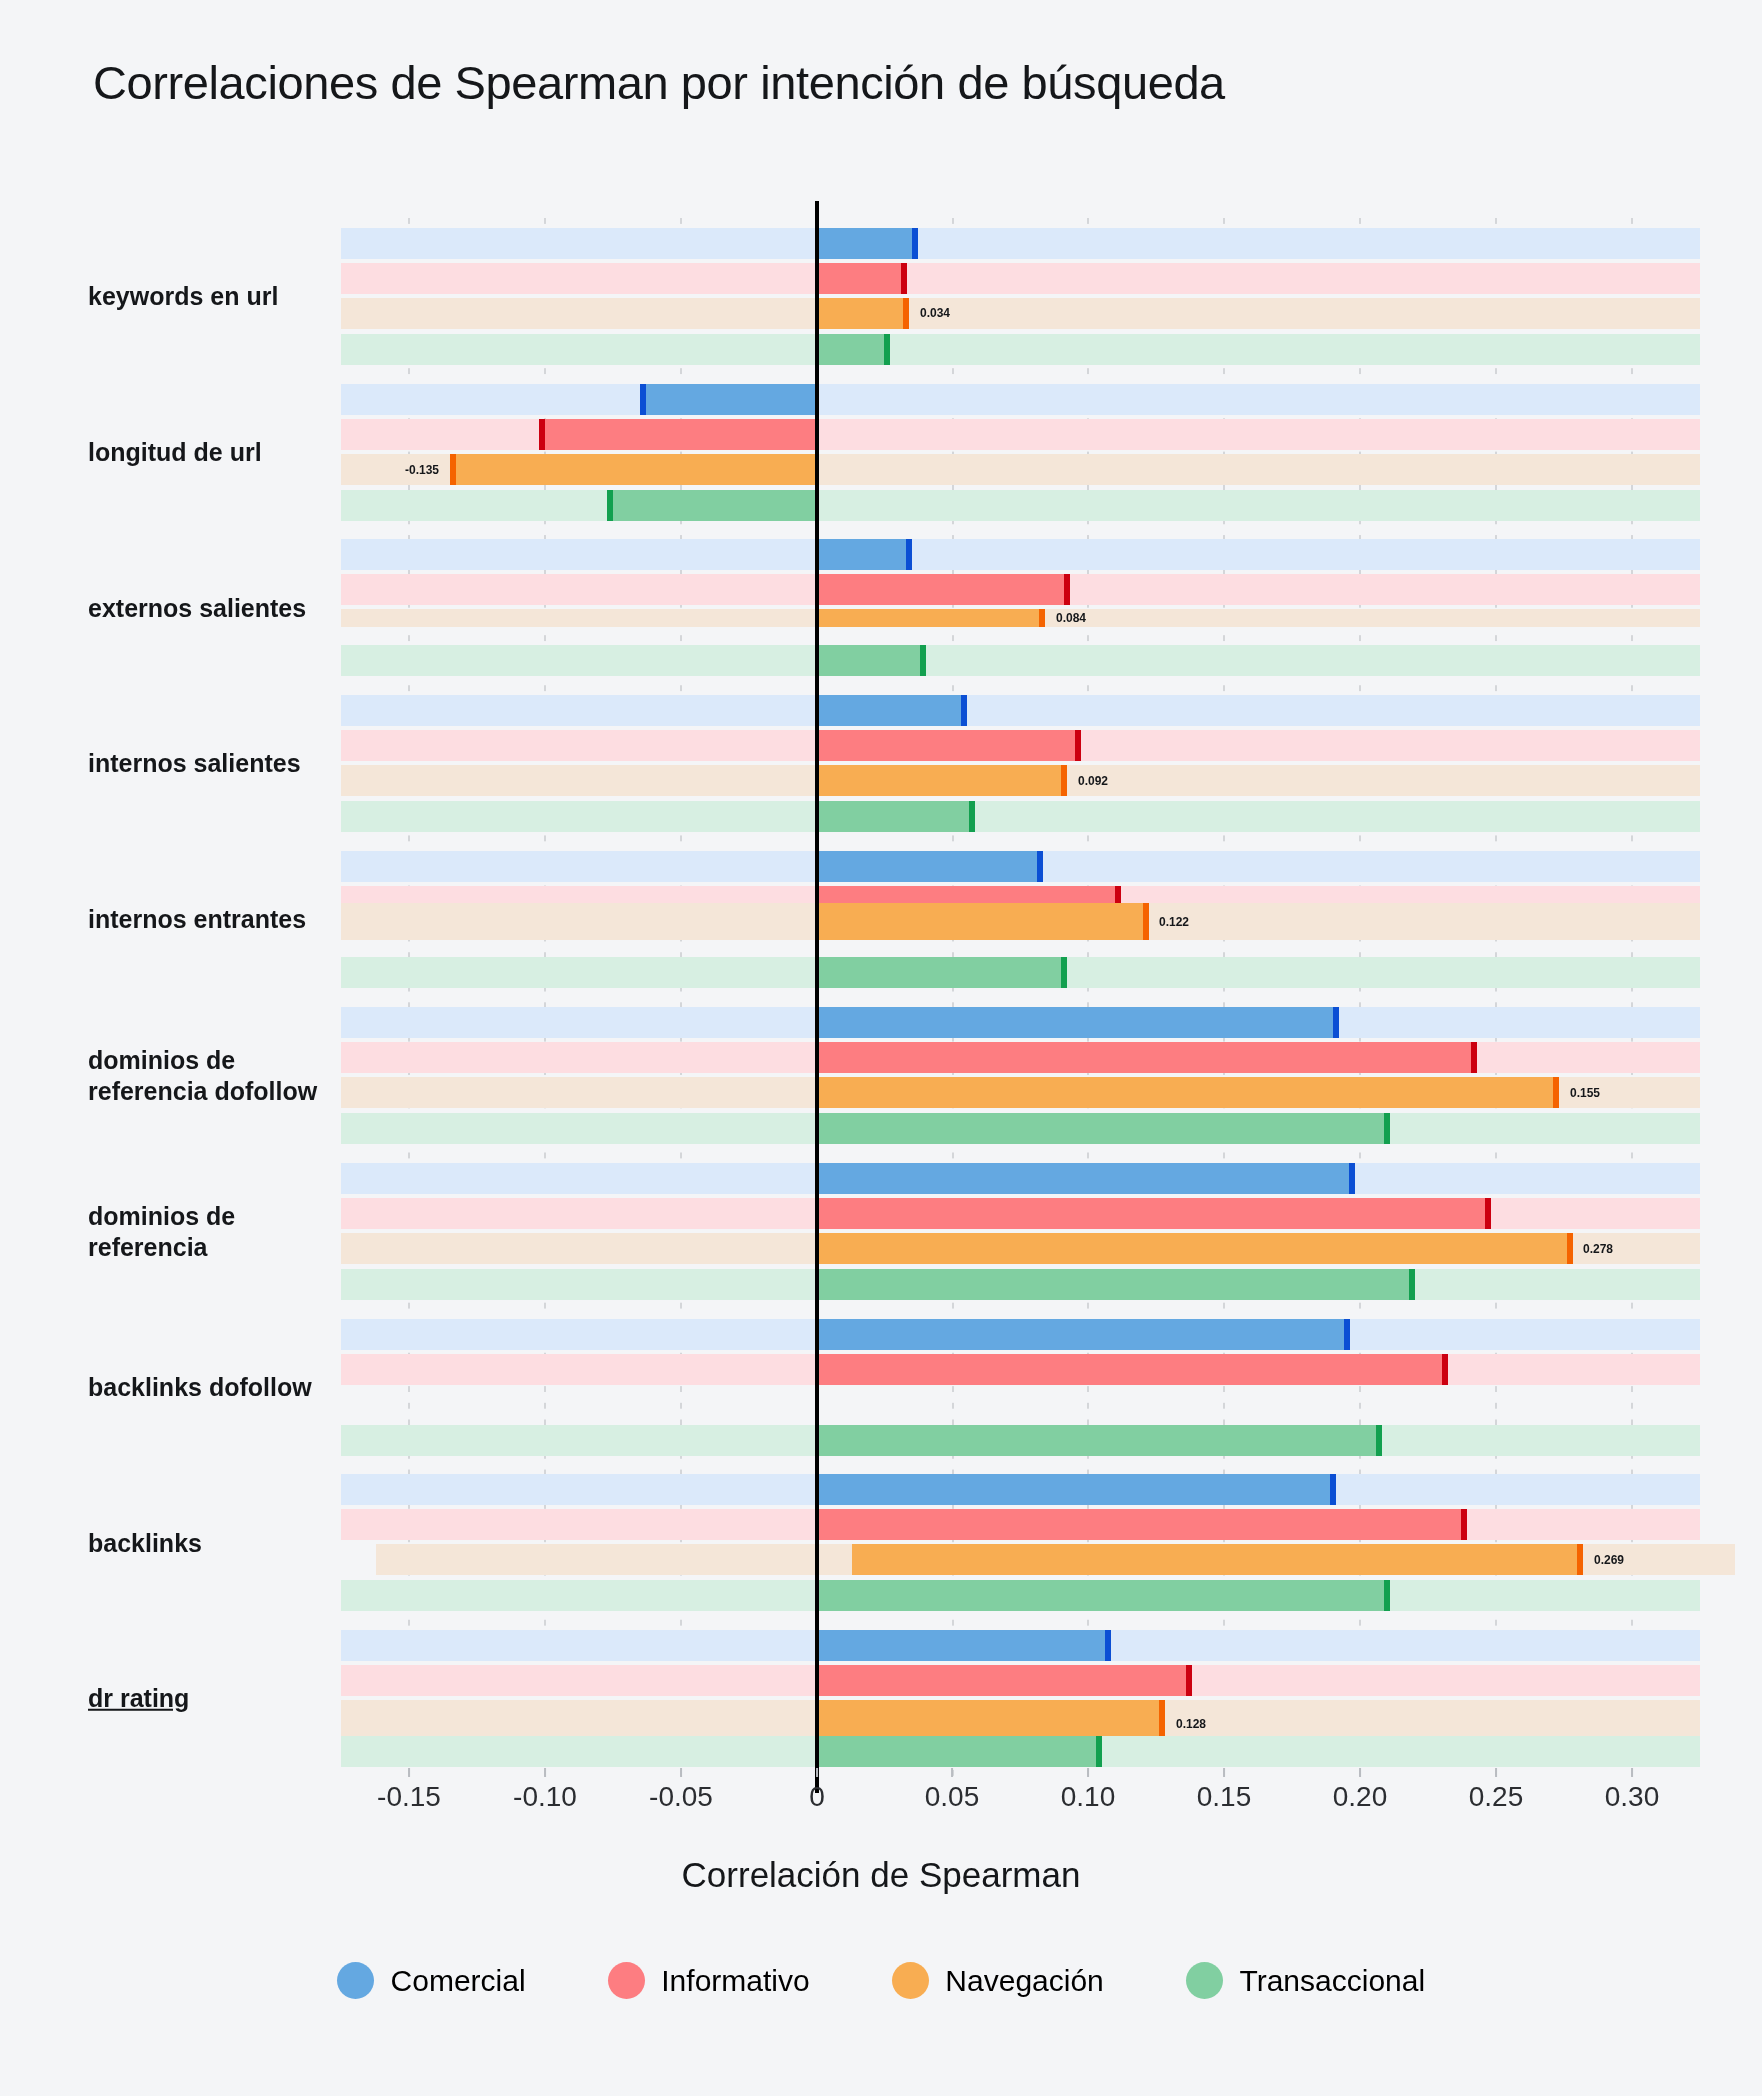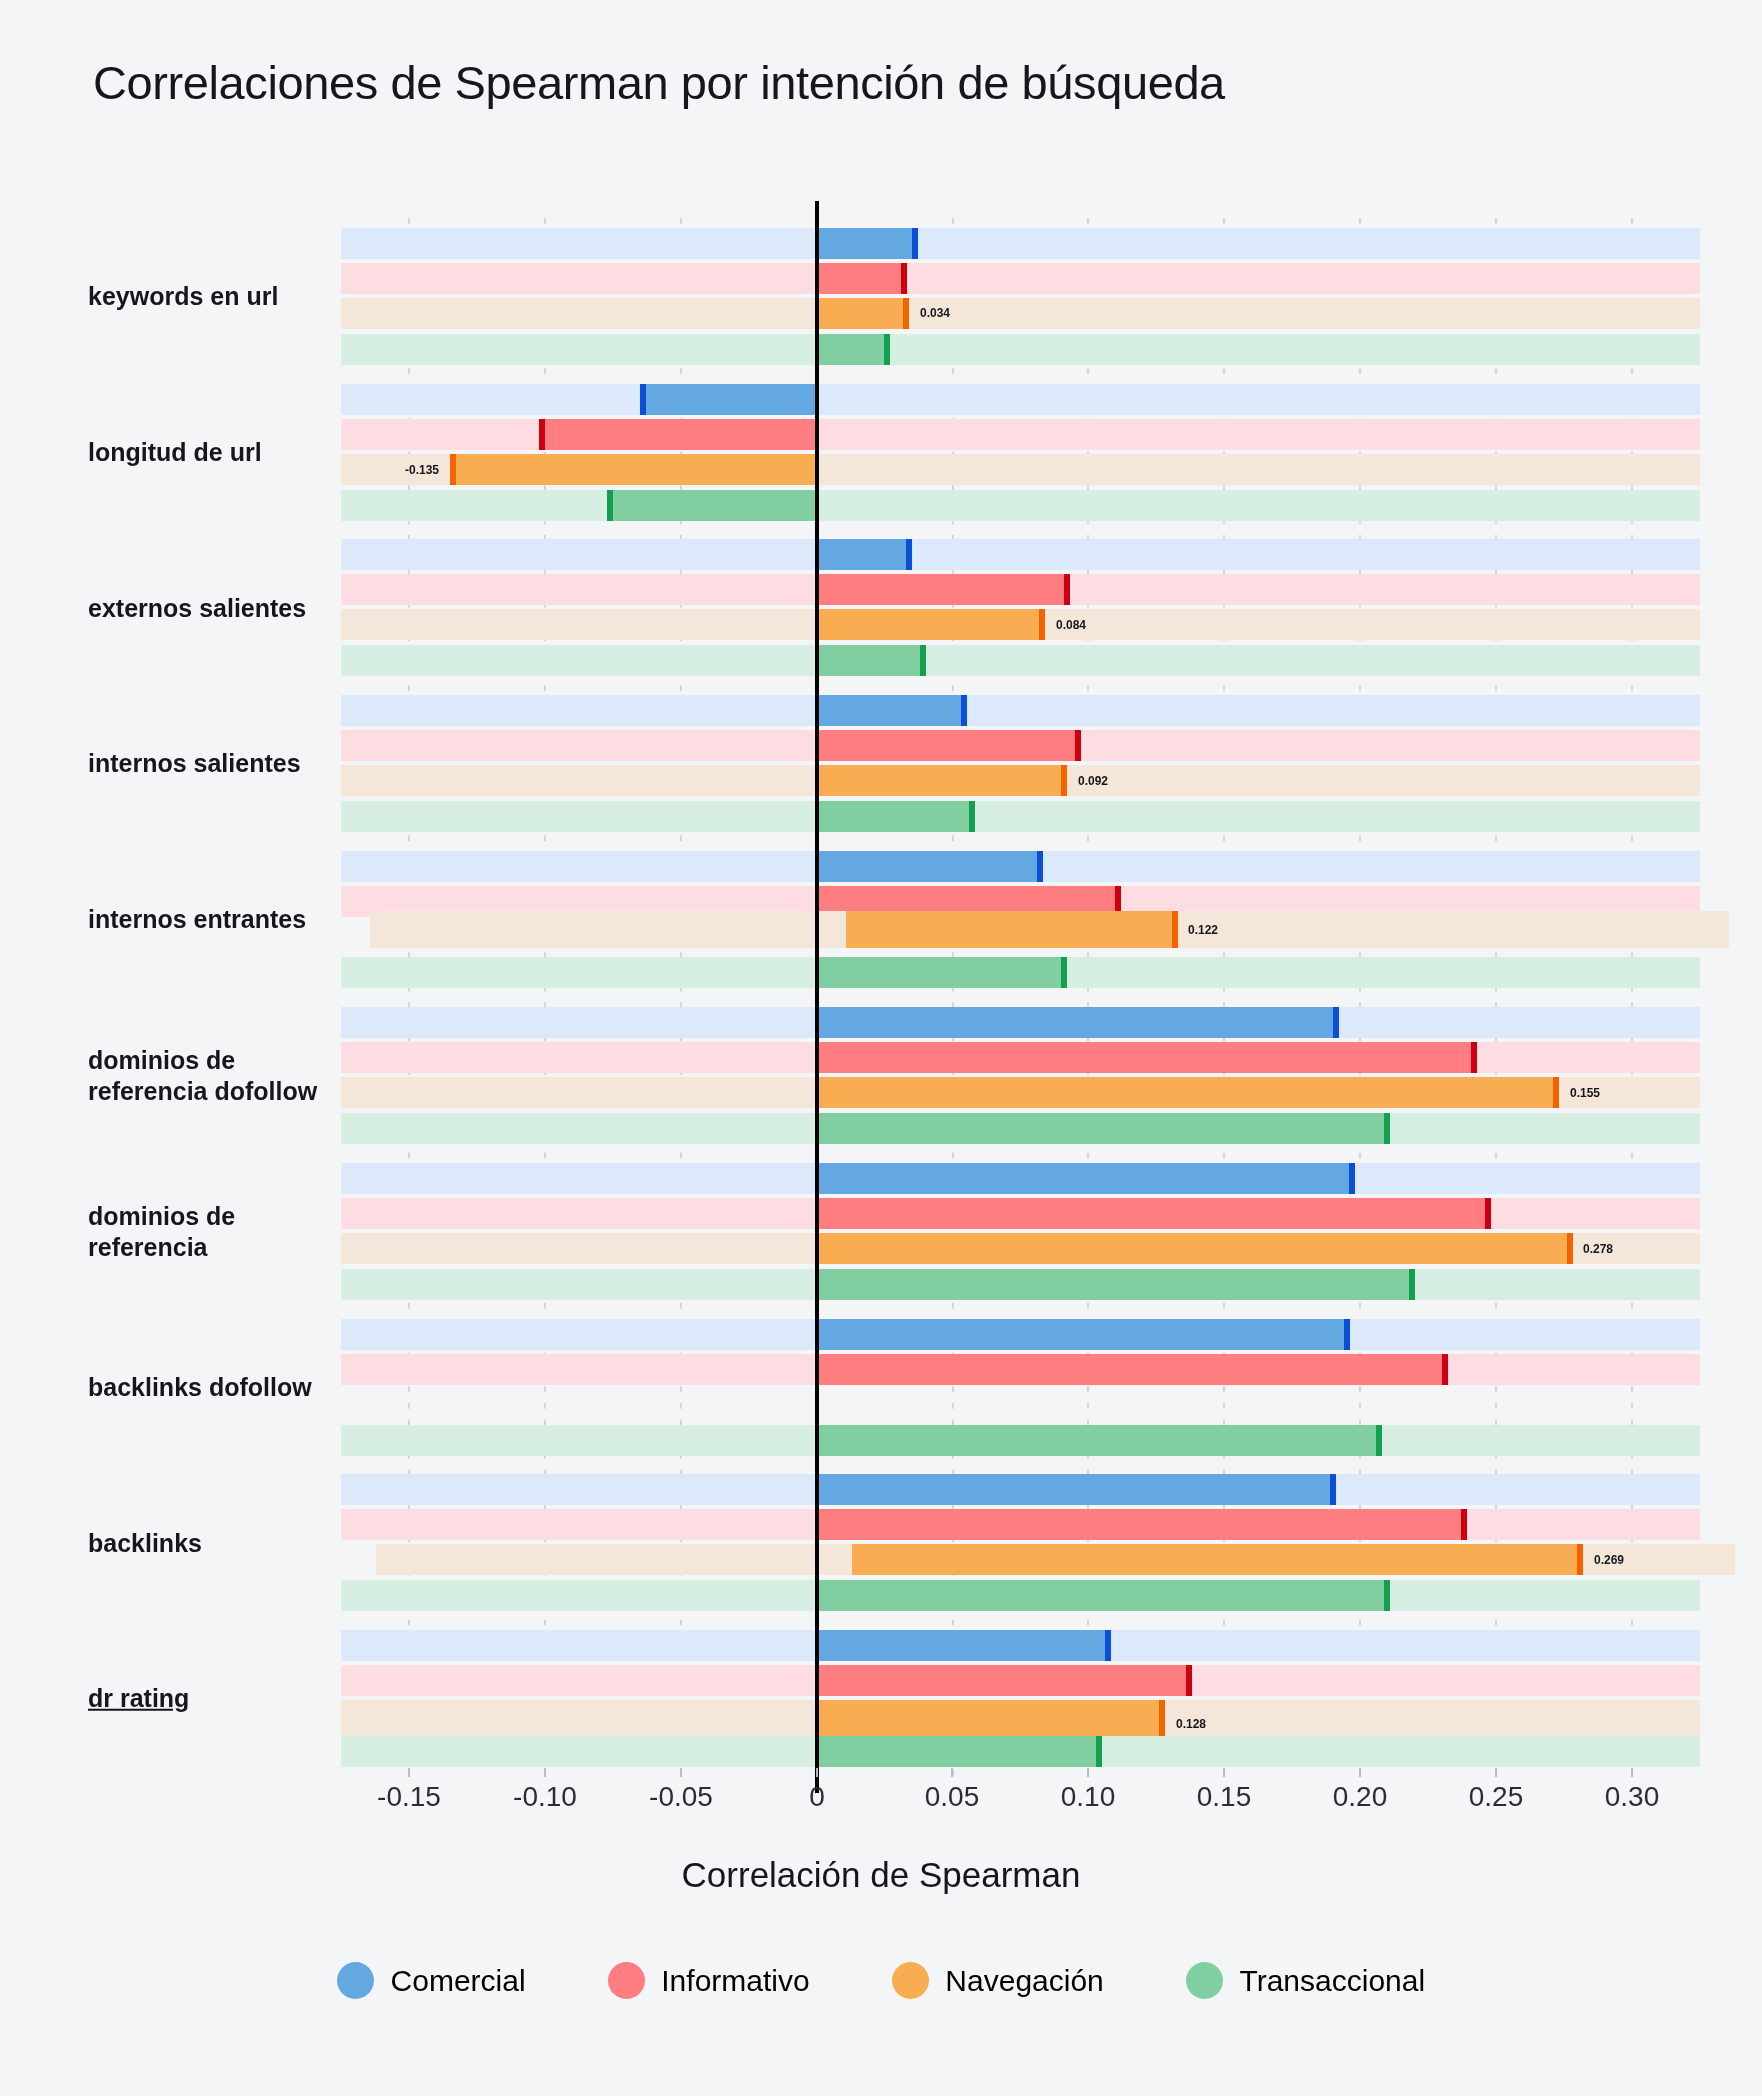--- a/index.html
+++ b/index.html
@@ -188,21 +188,21 @@
           <div class="lane" style="top: 0px; height: 31px;">
             <div class="lane-bg" style="background: rgb(219, 233, 250);"></div>
             <div class="bar" title="Comercial — externos salientes: 0.035" style="left: 476px; width: 95px; background: rgb(100, 168, 225);"></div>
             <div class="bar-cap" style="background: rgb(11, 79, 212); left: 565px;"></div>
           </div>
           <div class="lane" style="top: 35px; height: 31px;">
             <div class="lane-bg" style="background: rgb(253, 221, 225);"></div>
             <div class="bar" title="Informativo — externos salientes: 0.093" style="left: 476px; width: 253px; background: rgb(253, 125, 129);"></div>
             <div class="bar-cap" style="background: rgb(204, 0, 16); left: 723px;"></div>
           </div>
-          <div class="lane" style="top: 70px; height: 31px; text-decoration: underline;">
+          <div class="lane" style="top: 70px; height: 18px; text-decoration: underline;">
             <div class="lane-bg" style="background: rgb(244, 230, 216);"></div>
             <div class="bar" title="Navegación — externos salientes: 0.084" style="left: 476px; width: 228px; background: rgb(248, 173, 82);"></div>
             <div class="bar-cap" style="background: rgb(245, 99, 0); left: 698px;"></div>
             <div class="bar-label" style="left: 715px;">0.084</div>
           </div>
           <div class="lane" style="top: 106px; height: 31px;">
             <div class="lane-bg" style="background: rgb(215, 239, 226);"></div>
             <div class="bar" title="Transaccional — externos salientes: 0.04" style="left: 476px; width: 109px; background: rgb(129, 207, 161);"></div>
             <div class="bar-cap" style="background: rgb(18, 160, 79); left: 579px;"></div>
           </div>
@@ -234,21 +234,21 @@
           <div class="lane" style="top: 0px; height: 31px;">
             <div class="lane-bg" style="background: rgb(219, 233, 250);"></div>
             <div class="bar" title="Comercial — internos entrantes: 0.083" style="left: 476px; width: 226px; background: rgb(100, 168, 225);"></div>
             <div class="bar-cap" style="background: rgb(11, 79, 212); left: 696px;"></div>
           </div>
           <div class="lane" style="top: 35px; height: 31px;">
             <div class="lane-bg" style="background: rgb(253, 221, 225);"></div>
             <div class="bar" title="Informativo — internos entrantes: 0.112" style="left: 476px; width: 304px; background: rgb(253, 125, 129);"></div>
             <div class="bar-cap" style="background: rgb(204, 0, 16); left: 774px;"></div>
           </div>
-          <div class="lane" style="top: 60px; height: 37px; margin-left: 29px;">
+          <div class="lane" style="top: 52px; height: 37px;">
             <div class="lane-bg" style="background: rgb(244, 230, 216);"></div>
             <div class="bar" title="Navegación — internos entrantes: 0.122" style="left: 476px; width: 332px; background: rgb(248, 173, 82);"></div>
             <div class="bar-cap" style="background: rgb(245, 99, 0); left: 802px;"></div>
             <div class="bar-label" style="left: 818px;">0.122</div>
           </div>
           <div class="lane" style="top: 106px; height: 31px;">
             <div class="lane-bg" style="background: rgb(215, 239, 226);"></div>
             <div class="bar" title="Transaccional — internos entrantes: 0.092" style="left: 476px; width: 250px; background: rgb(129, 207, 161);"></div>
             <div class="bar-cap" style="background: rgb(18, 160, 79); left: 720px;"></div>
           </div>

